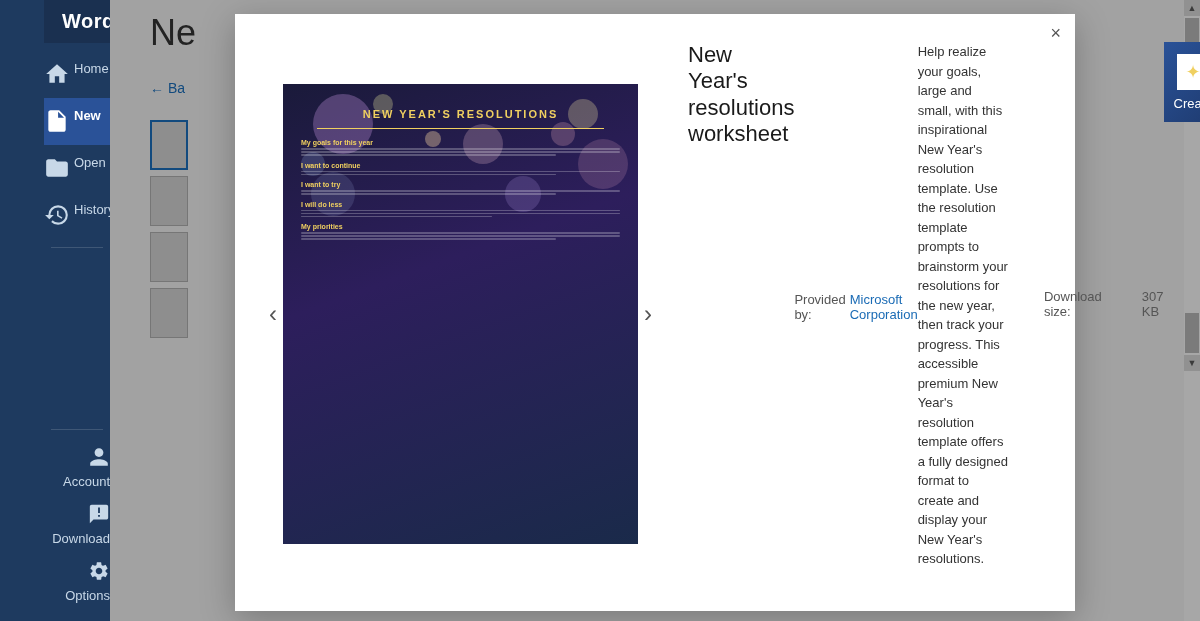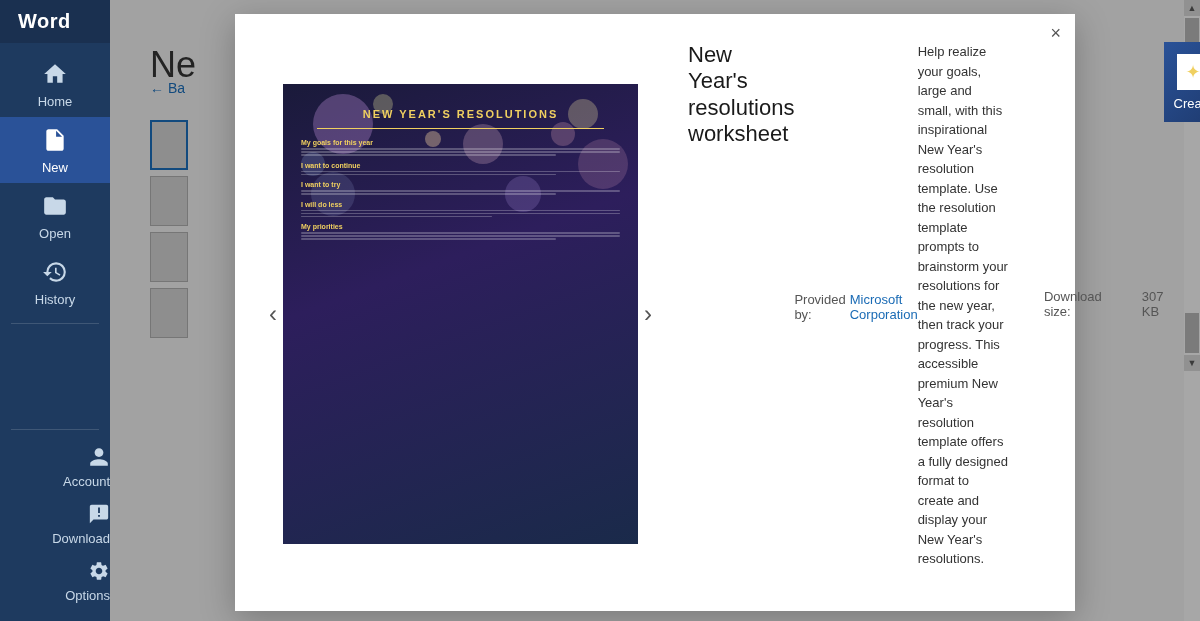--- a/index.html
+++ b/index.html
@@ -15,20 +15,21 @@
     
     .sidebar {
       width: 110px;
       height: 100%;
       background: #1e3a5f;
       display: flex;
       flex-direction: column;
       align-items: center;
       padding-top: 0;
       flex-shrink: 0;
+      padding-left: 44px;
     }
     .sidebar-app-title {
       width: 100%;
       background: #1a3050;
       color: #fff;
       font-size: 20px;
       font-weight: 600;
       padding: 10px 0 10px 18px;
       letter-spacing: 0.5px;
     }
@@ -36,31 +37,31 @@
       width: 100%;
       display: flex;
       flex-direction: column;
       align-items: center;
       flex: 1;
       padding-top: 8px;
     }
     .sidebar-item {
       width: 100%;
       display: flex;
-      flex-direction: column;
-      align-items: center;
+      flex-direction: row;
       padding: 10px 0 8px;
       color: #c8d8e8;
       cursor: pointer;
       font-size: 13px;
       gap: 4px;
     }
     .sidebar-item.active {
       background: #2a5298;
       color: #fff;
+      font-weight: bold;
     }
     .sidebar-item svg {
       width: 26px;
       height: 26px;
       fill: currentColor;
     }
     .sidebar-divider {
       width: 80%;
       border: none;
       border-top: 1px solid rgba(255,255,255,0.15);
@@ -89,21 +90,21 @@
     .main-area {
       flex: 1;
       background: #e8e8e8;
       position: relative;
       overflow: hidden;
     }
 
     
     .bg-title {
       position: absolute;
-      top: 44px;
+      top: 12px;
       left: 40px;
       font-size: 36px;
       font-weight: 300;
       color: #333;
       z-index: 1;
     }
 
     
     .bg-back {
       position: absolute;

